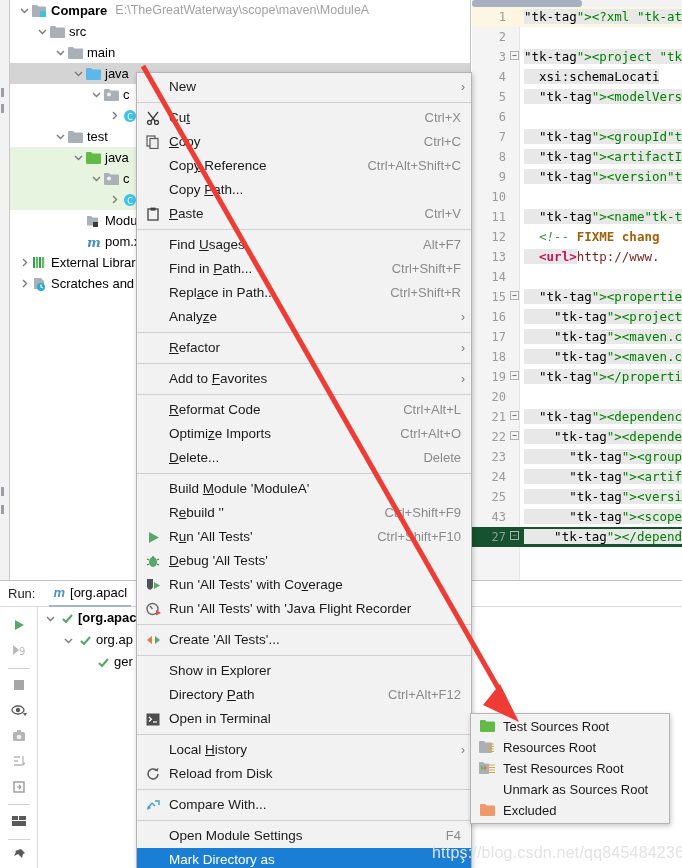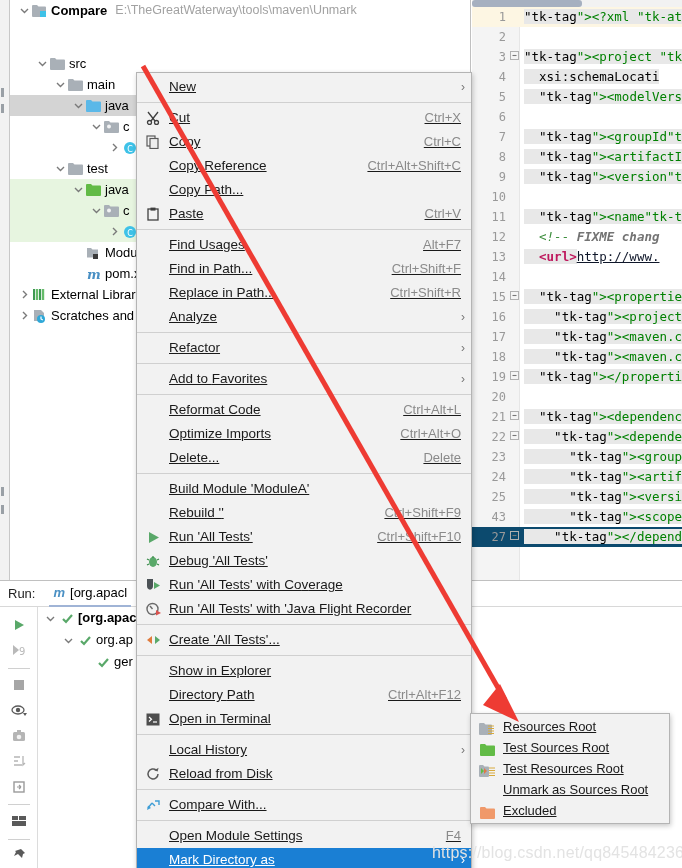--- a/index.html
+++ b/index.html
@@ -57,33 +57,33 @@
     position:absolute; left: 0; top: 0; width: 210px; height: 7px; background: #f2f2f2;
   }
   .ed-hscroll i { position:absolute; left: 0; top: 0; height: 7px; width: 110px; background:#a6b0c0; border-radius:3px;}
   .ed-body { position:absolute; left:0; top:7px; right:0; bottom:0; }
   .ed-line {
     position: relative; height: 20px; line-height: 20px;
     font-family: "DejaVu Sans Mono", monospace; font-size: 12.5px;
     white-space: pre;
   }
   .ed-line.first { background: #fdf6e3; }
-  .ed-line.cur { background: #0c4a6e; }
+  .ed-line.cur { background: #14532d; }
   .ed-num {
     position: absolute; left: 0; top: 0; width: 34px; text-align: right;
     color: #999999; font-family: "DejaVu Sans Mono", monospace; font-size: 12px;
   }
   .ed-fold { position:absolute; left: 36px; top: 0; width: 12px; text-align:center; color:#a0a0a0; font-size:10px;}
   .ed-txt { position: absolute; left: 52px; top: 0; }
   .ed-gutterbg { position:absolute; left:0; top:0; width:48px; height:100%; background:#f4f4f4; border-right:1px solid #e6e6e6;}
   .tk-tag { color: #be185d; font-weight: bold; }
   .tk-str { color: #008000; }
   .tk-com { color: #3f8f3f; font-style: italic; }
-  .tk-fix { color: #737373; font-style: italic; font-weight:bold;}
-  .tk-url { color: #0f172a; text-decoration: underline; }
+  .tk-fix { color: #a16207; font-weight:bold;}
+  .tk-url { color: #7f1d1d; }
   .hl { background: #e8e8e8; }
 
   
   .run-panel {
     position: absolute; left: 0; top: 580px; width: 682px; height: 288px;
     background: #ffffff; border-top: 1px solid #c0c0c0;
   }
   .run-header {
     position: absolute; left: 0; top: 0; width: 682px; height: 26px;
     display: flex; align-items: center; font-size: 13px;
@@ -112,23 +112,22 @@
   
   .ctx {
     position: absolute; left: 136px; top: 72px; width: 336px;
     background: #f2f2f2; border: 1px solid #b4b4b4;
     box-shadow: 1px 2px 5px rgba(0,0,0,.22);
     padding: 2px 0;
     z-index: 40;
   }
   .mi {
     position: relative; height: 24px; line-height: 24px;
-    display: flex; align-items: flex-start; font-size: 13.5px; color: #1a1a1a;
+    display: flex; align-items: flex-end; font-size: 13.5px; color: #1a1a1a;
     padding-left: 4px;
-    text-decoration: underline;
   }
   .mi.selected { background: #1a7fd4; color: #ffffff; }
   .mi .mic {
     width: 24px; flex: 0 0 24px; height: 24px;
     display: inline-flex; align-items: center; justify-content: center;
   }
   .mi .mic svg { display:block; }
   .mi .mlabel { flex: 1 1 auto; padding-left: 4px; }
   .mi .mlabel u { text-decoration: underline; }
   .mi .mkey { color: #8a8a8a; padding-right: 10px; font-size: 13px; }
@@ -175,23 +174,23 @@
               <path d="M1 3l3.5 3.5L8 3" stroke="#7a7a7a" stroke-width="1.4" fill="none"></path>
             </svg>
           </span>
           <span class="ficon" style="display: inline-flex; align-items: center; justify-content: center;">
             <svg width="15" height="13" viewBox="0 0 15 13">
               <path d="M0 2a1 1 0 011-1h4l1.5 1.6H13a1 1 0 011 1V12a1 1 0 01-1 1H1a1 1 0 01-1-1z" fill="#a9b0b7"></path>
               <rect x="8" y="7" width="6" height="6" fill="#3ec2e8"></rect>
             </svg>
           </span>
           <span class="tname bold">Compare</span>
-          <span class="tpath">E:\TheGreatWaterway\tools\maven\Unmark</span>
-        </div>
-        <div class="tree-row" style="padding-left: 26px; margin-top: 32px;">
+          <span class="tpath">E:\TheGreatWaterway\scope\maven\ModuleA</span>
+        </div>
+        <div class="tree-row" style="padding-left: 26px;">
           <span class="arrow">
             <svg width="9" height="9" viewBox="0 0 9 9">
               <path d="M1 3l3.5 3.5L8 3" stroke="#7a7a7a" stroke-width="1.4" fill="none"></path>
             </svg>
           </span>
           <span class="ficon" style="display: inline-flex; align-items: center; justify-content: center;">
             <svg width="15" height="13" viewBox="0 0 15 13">
               <path d="M0 2a1 1 0 011-1h4l1.5 1.6H14a1 1 0 011 1V12a1 1 0 01-1 1H1a1 1 0 01-1-1z" fill="#a9b0b7"></path>
             </svg>
           </span>
@@ -739,34 +738,34 @@
           <span class="mlabel">Mark Directory as</span>
           <span class="marrow">›</span>
         </div>
       </div>
   </div>
 
   <div class="submenu">
     <div id="sub-items">
         <div class="mi">
           <span class="mic" style="display: inline-flex; align-items: center; justify-content: center;">
+            <svg width="15" height="13" viewBox="0 0 15 13">
+              <path d="M0 2a1 1 0 011-1h4l1.5 1.6H14a1 1 0 011 1V12a1 1 0 01-1 1H1a1 1 0 01-1-1z" fill="#62bb46"></path>
+            </svg>
+          </span>
+          <span class="mlabel">Test Sources Root</span>
+        </div>
+        <div class="mi">
+          <span class="mic" style="display: inline-flex; align-items: center; justify-content: center;">
             <svg width="16" height="13" viewBox="0 0 16 13">
               <path d="M0 2a1 1 0 011-1h4l1.5 1.6H12a1 1 0 011 1V12a1 1 0 01-1 1H1a1 1 0 01-1-1z" fill="#a9b0b7"></path>
               <path d="M9 4h6M9 6.5h6M9 9h6M9 11.5h6" stroke="#d7a93c" stroke-width="1.2"></path>
             </svg>
           </span>
           <span class="mlabel">Resources Root</span>
-        </div>
-        <div class="mi">
-          <span class="mic" style="display: inline-flex; align-items: center; justify-content: center;">
-            <svg width="15" height="13" viewBox="0 0 15 13">
-              <path d="M0 2a1 1 0 011-1h4l1.5 1.6H14a1 1 0 011 1V12a1 1 0 01-1 1H1a1 1 0 01-1-1z" fill="#62bb46"></path>
-            </svg>
-          </span>
-          <span class="mlabel">Test Sources Root</span>
         </div>
         <div class="mi">
           <span class="mic" style="display: inline-flex; align-items: center; justify-content: center;">
             <svg width="16" height="13" viewBox="0 0 16 13">
               <path d="M0 2a1 1 0 011-1h3l1.5 1.6H9a1 1 0 011 1V12a1 1 0 01-1 1H1a1 1 0 01-1-1z" fill="#a9b0b7"></path>
               <polygon points="2,4 5,7 2,10" fill="#62bb46"></polygon>
               <polygon points="5,4 8,7 5,10" fill="#e0784a"></polygon>
               <path d="M10 4h6M10 6.5h6M10 9h6M10 11.5h6" stroke="#d7a93c" stroke-width="1.2"></path>
             </svg>
           </span>

